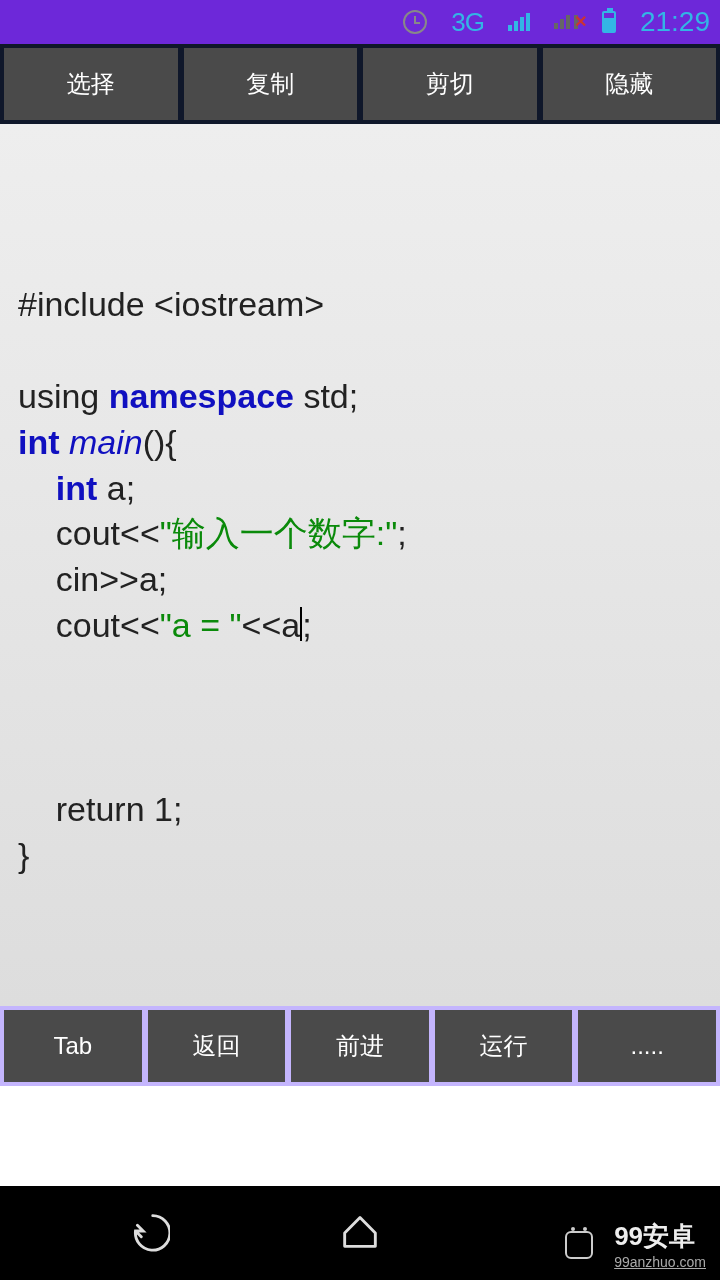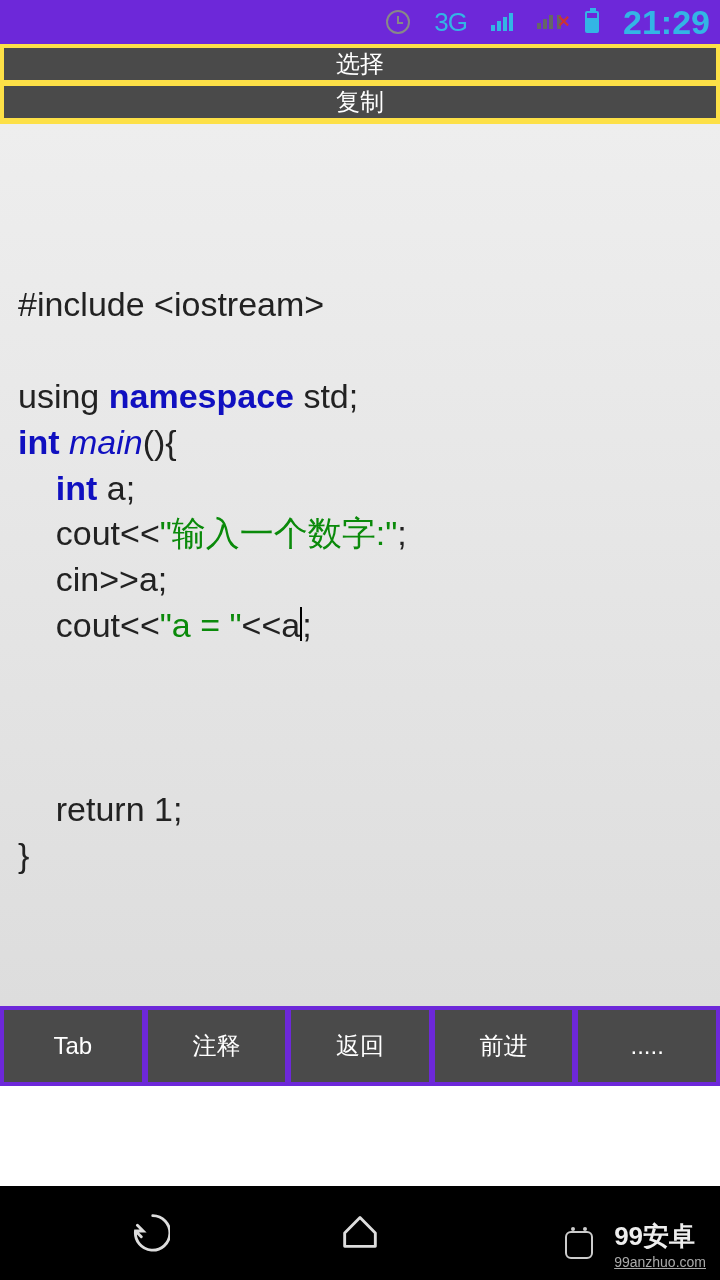--- a/index.html
+++ b/index.html
@@ -18,39 +18,39 @@
   .signal span:nth-child(1){height:6px} .signal span:nth-child(2){height:10px}
   .signal span:nth-child(3){height:14px} .signal span:nth-child(4){height:18px}
   .signal2 { display:flex; align-items:flex-end; gap:2px;}
   .signal2 span{width:4px;background:#666;} 
   .signal2 span:nth-child(1){height:6px;}
   .signal2 span:nth-child(2){height:10px;} .signal2 span:nth-child(3){height:14px;}
   .signal2 .x{color:#c33;font-size:16px;font-weight:bold;margin-left:2px;line-height:14px;}
   .battery { width: 14px; height: 22px; border: 2px solid #33b5e5; border-radius: 2px; position: relative; }
   .battery::before { content:""; position:absolute; top:-5px; left:3px; width:6px; height:3px; background:#33b5e5; }
   .battery::after { content:""; position:absolute; bottom:0; left:0; right:0; height:70%; background:#33b5e5; }
-  .time { font-size: 34px; color: #33b5e5; font-weight: 700; }
+  .time { font-size: 28px; color: #33b5e5; font-weight: 400; }
 
   
-  .toolbar { background: #fde047; display: flex; gap: 6px; padding: 4px 4px; height: 80px; align-items:stretch;flex-direction:column; }
+  .toolbar { background: #0f172a; display: flex; gap: 6px; padding: 4px 4px; height: 80px; align-items:stretch; }
   .toolbar button { flex: 1; background: #4a4a4a; color: #fff; border: none; font-size: 24px; cursor: pointer; }
 
   
   .editor { flex: 1; background: linear-gradient(#eeeeee, #dddddd); padding: 16px 18px; overflow: hidden; }
   .code { font-family: Arial, sans-serif; font-size: 34px; line-height: 1.35; white-space: pre; color: #222; padding-top: 142px;}
   .kw { color: #1010c0; font-weight: bold; }
   .fname { color: #1010c0; font-style: italic; }
   .str { color: #0a8a0a; }
   .cursor {
     display:inline-block; width:2px; height:34px; background:#000;
     vertical-align:-4px;
   }
 
   
-  .toolbar2 { background: #6d28d9; display: flex; gap: 6px; padding: 4px 4px; height: 80px; align-items:stretch;}
+  .toolbar2 { background: #c4b5fd; display: flex; gap: 6px; padding: 4px 4px; height: 80px; align-items:stretch;}
   .toolbar2 button { flex:1; background:#4a4a4a; color:#fff; border:none; font-size:24px; cursor:pointer; }
 
   
   .whitegap { background: #fff; height: 100px; }
   .sysnav { background: #000; height: 94px; display:flex; align-items:center; justify-content:space-around; position:relative; padding:0 40px;}
   .nav-ic { color:#ccc; }
   .back-svg, .home-svg { width:46px; height:46px; }
   .brand { position:absolute; right:14px; bottom:10px; text-align:left; color:#eee; display:flex; align-items:center; gap:21px;}
   .brand-main { font-size:26px; font-weight:bold; }
   .brand-sub { font-size:14px; color:#aaa; display:block;text-decoration:underline; }
@@ -101,23 +101,23 @@
 <span>    cout&lt;&lt;</span><span class="str">"a = "</span><span>&lt;&lt;a</span><span class="cursor"></span><span>;</span>
 
 
 
 <span>    return 1;</span>
 <span>}</span></div>
 </div>
 
 <div class="toolbar2">
   <button>Tab</button>
-  <button>注释</button>
   <button>返回</button>
   <button>前进</button>
+  <button>运行</button>
   <button>.....</button>
 </div>
 
 <div class="whitegap"></div>
 
 <div class="sysnav">
   <span class="nav-ic">
     <svg class="back-svg" viewBox="0 0 48 48">
         <path d="M30 8 A18 18 0 1 1 12 24 L20 24 L14 18 M12 24 L18 30" fill="none" stroke="#ddd" stroke-width="3" stroke-linecap="round"></path>
       </svg>

